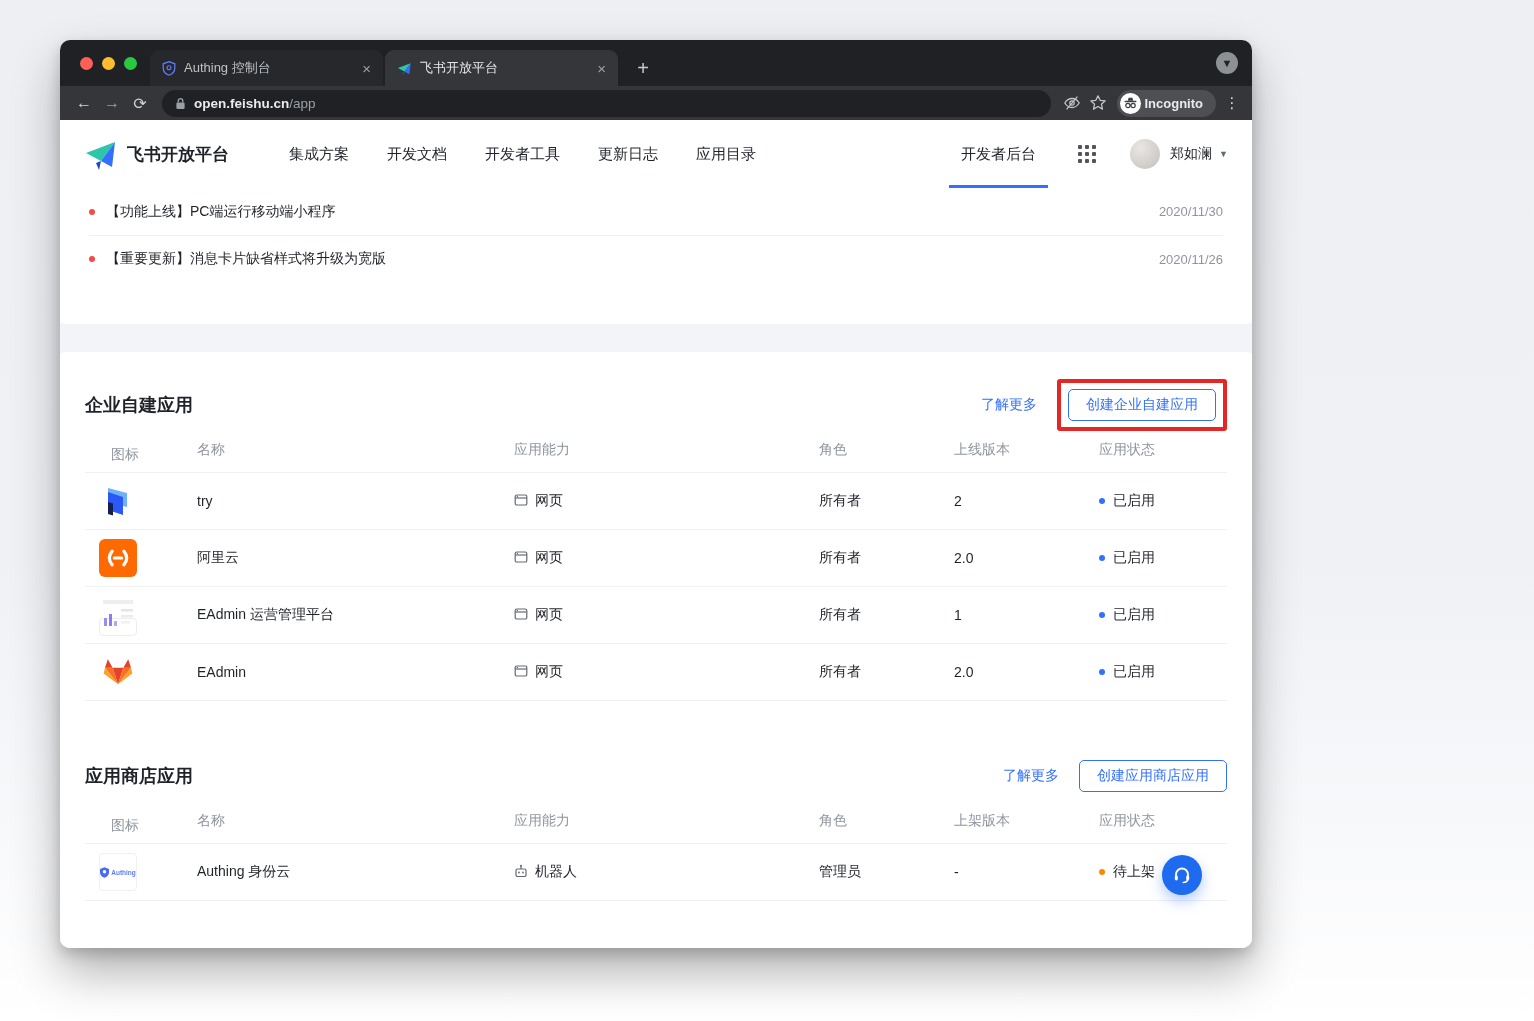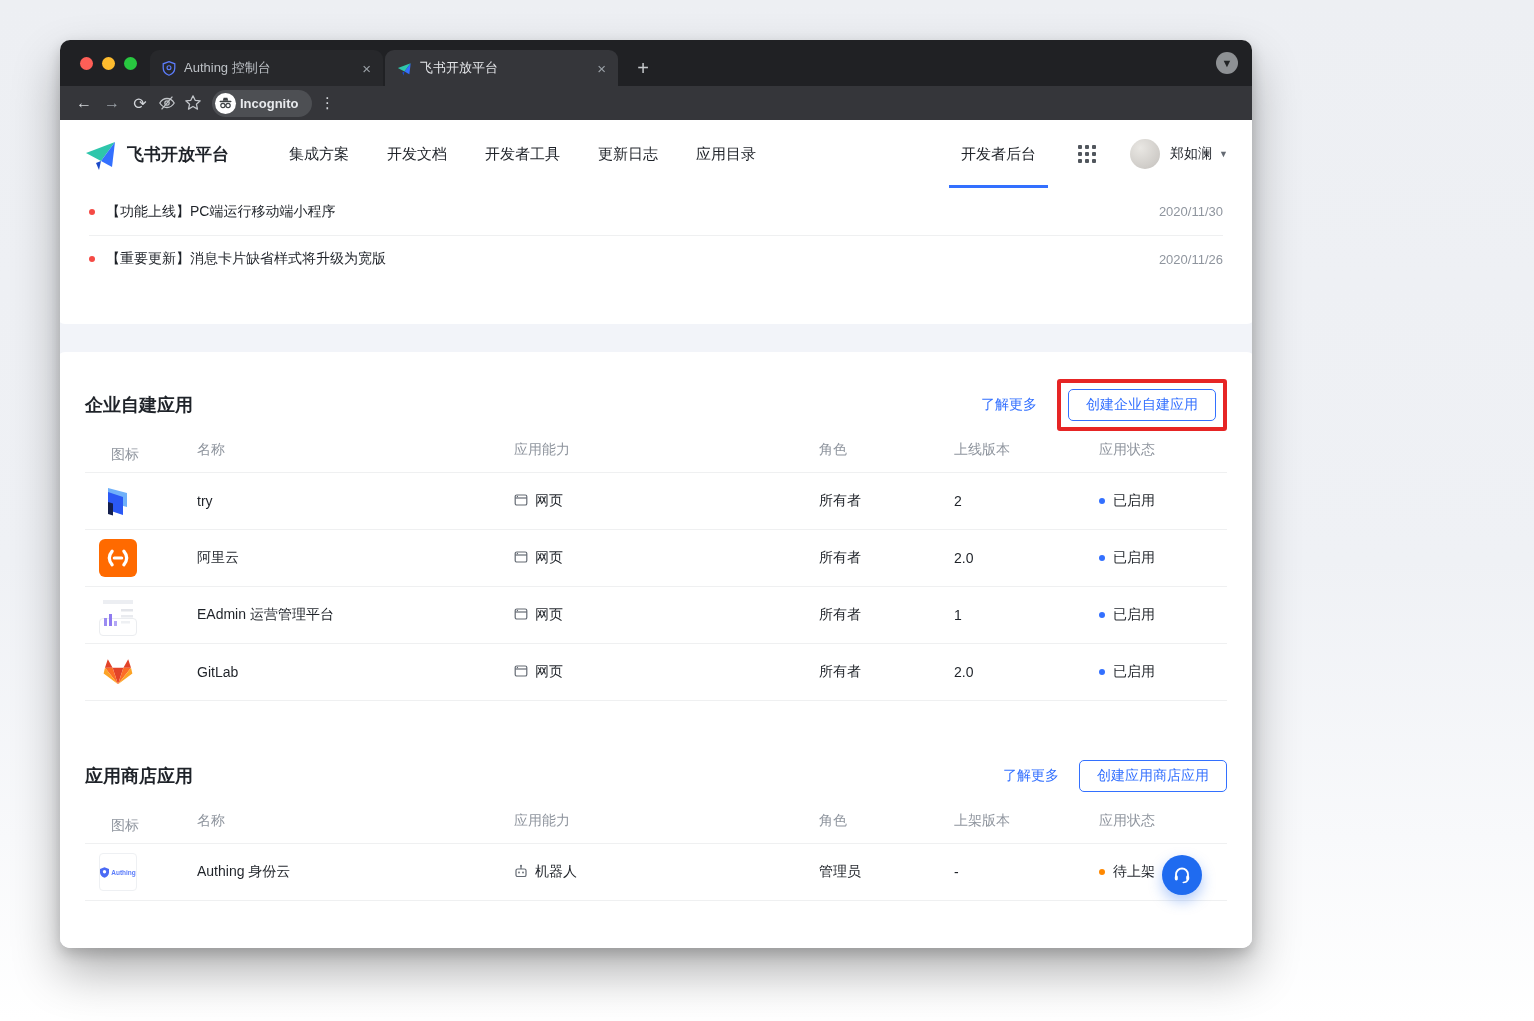--- a/index.html
+++ b/index.html
@@ -114,20 +114,27 @@
       <span class="close">×</span>
     </div>
     <div class="newtab">+</div>
     <div class="tabsearch">▼</div>
   </div>
 
   <div class="toolbar">
     <div class="navbtn">←</div>
     <div class="navbtn dim">→</div>
     <div class="navbtn">⟳</div>
+    <div class="urlbar">
+      <svg width="11" height="13" viewBox="0 0 12 14">
+        <rect x="1.5" y="6" width="9" height="7" rx="1.4" fill="#9aa0a6"></rect>
+        <path d="M3.5 6V4.2a2.5 2.5 0 0 1 5 0V6" fill="none" stroke="#9aa0a6" stroke-width="1.5"></path>
+      </svg>
+      <span><span class="urlhost">open.feishu.cn</span><span class="urlpath">/app</span></span>
+    </div>
     <div class="toolicon">
       <svg width="18" height="18" viewBox="0 0 20 20">
           <path d="M2 10s3-5 8-5 8 5 8 5-3 5-8 5-8-5-8-5z" fill="none" stroke="#c2c5c9" stroke-width="1.4"></path>
           <circle cx="10" cy="10" r="2.4" fill="none" stroke="#c2c5c9" stroke-width="1.4"></circle>
           <line x1="4" y1="17" x2="16" y2="3" stroke="#c2c5c9" stroke-width="1.4"></line>
         </svg>
     </div>
     <div class="toolicon">
       <svg width="18" height="18" viewBox="0 0 20 20">
           <path d="M10 2l2.4 5 5.6.6-4.2 3.7 1.2 5.5L10 13.9 5 16.8l1.2-5.5L2 7.6 7.6 7z" fill="none" stroke="#c2c5c9" stroke-width="1.4" stroke-linejoin="round"></path>
@@ -310,21 +317,21 @@
       <polygon fill="#e24329" points="18,31 12.3,13.5 23.7,13.5"></polygon>
       <polygon fill="#fc6d26" points="18,31 12.3,13.5 4.2,13.5"></polygon>
       <polygon fill="#fca326" points="4.2,13.5 2.8,19.6 18,31"></polygon>
       <polygon fill="#fc6d26" points="18,31 23.7,13.5 31.8,13.5"></polygon>
       <polygon fill="#fca326" points="31.8,13.5 33.2,19.6 18,31"></polygon>
       <polygon fill="#e24329" points="4.2,13.5 7.2,4.5 12.3,13.5"></polygon>
       <polygon fill="#e24329" points="31.8,13.5 28.8,4.5 23.7,13.5"></polygon>
     </svg>
                 </span>
               </span>
-    <span class="name-cell">GitLab</span>
+    <span class="name-cell">EAdmin</span>
     <span class="cap-cell">
                 <span class="cap-ic"><svg width="14" height="14" viewBox="0 0 14 14">
       <rect x="1.2" y="2" width="11.6" height="10" rx="1.6" fill="none" stroke="#646a73" stroke-width="1.2"></rect>
       <line x1="1.2" y1="5" x2="12.8" y2="5" stroke="#646a73" stroke-width="1.2"></line>
       <circle cx="3.4" cy="3.5" r="0.7" fill="#646a73"></circle>
     </svg></span>
                 <span class="cap-txt">网页</span>
               </span>
     <span class="role-cell">所有者</span>
     <span class="ver-cell">2.0</span>

